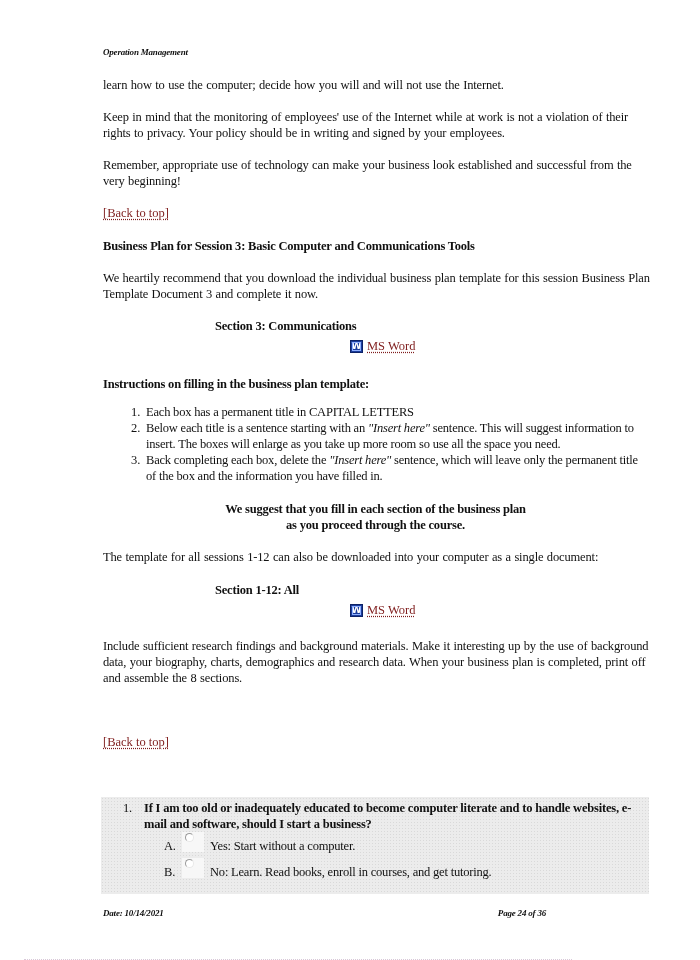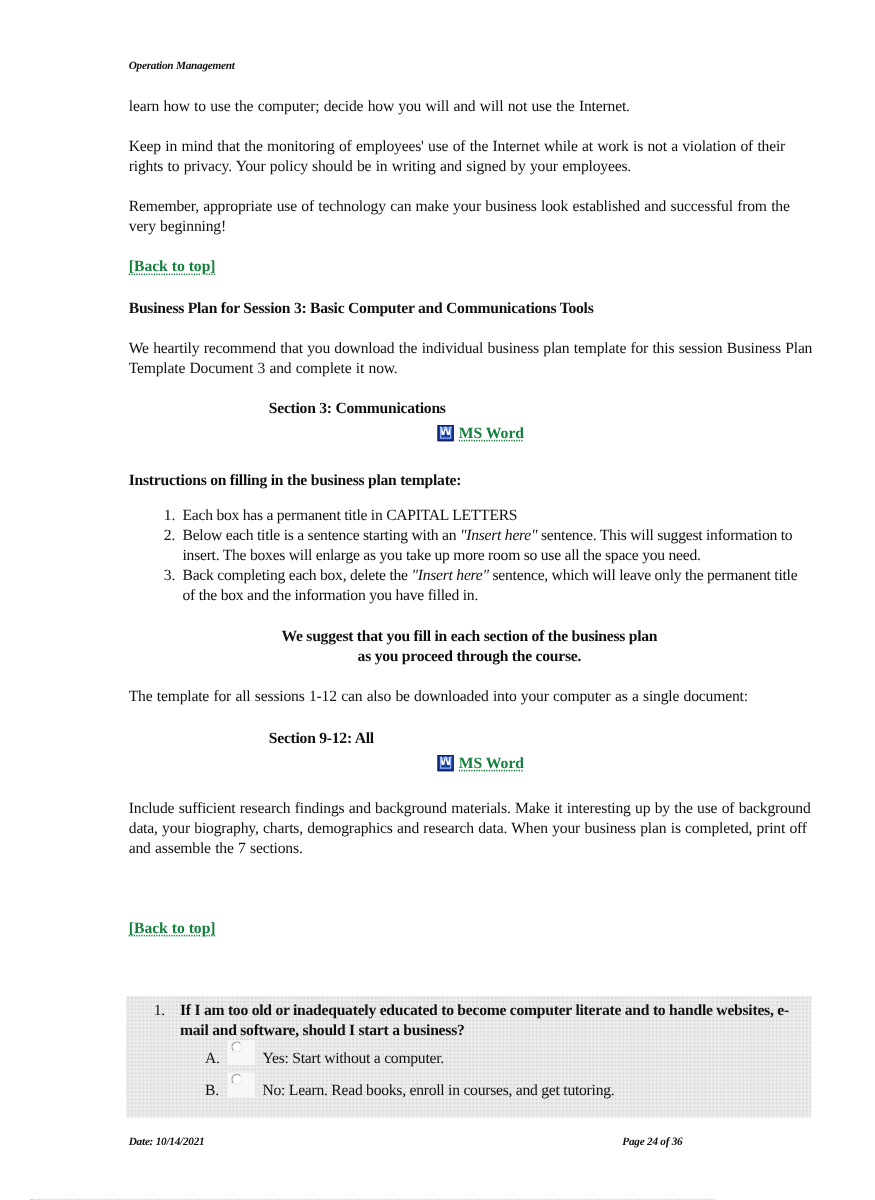--- a/index.html
+++ b/index.html
@@ -30,26 +30,25 @@
       font-weight: bold;
       letter-spacing: -0.2px;
     }
     .para {
       left: 103px;
       width: 548px;
       letter-spacing: -0.15px;
       word-spacing: 0.5px;
     }
     .link {
-      color: #15803d;
+      color: #7f1d1d;
       text-decoration: underline;
       text-decoration-style: dotted;
       text-underline-offset: 2px;
       cursor: pointer;
-      font-weight: bold;
     }
     .heading {
       left: 103px;
       font-weight: bold;
       letter-spacing: -0.2px;
     }
     .section-label {
       font-weight: bold;
       letter-spacing: -0.2px;
     }
@@ -205,27 +204,27 @@
     <li><span>Each box has a permanent title  in  CAPITAL LETTERS</span></li>
     <li><span>Below each title  is a sentence starting with  an </span><i>"Insert here"</i><span> sentence. This will  suggest information to insert.  The boxes will  enlarge as you take up  more room  so use all  the space you need.</span></li>
     <li><span>Back completing  each box,  delete the </span><i>"Insert here"</i><span> sentence, which will  leave only the permanent title  of the box and the information  you have filled  in.</span></li>
   </ol>
 
   <div class="abs center-bold" style="top:501px;">We suggest that you fill in each section of the business plan</div>
   <div class="abs center-bold" style="top:517px;">as you proceed through the course.</div>
 
   <div class="abs para" style="top:549px;">The template  for all  sessions 1-12  can also be downloaded into  your computer as a single  document:</div>
 
-  <div class="abs section-label" style="left:215px; top:582px;">Section 9-12: All</div>
+  <div class="abs section-label" style="left:215px; top:582px;">Section 1-12: All</div>
   <div class="abs word-link" style="left:350px; top:602px;">
     <span class="word-icon">W</span>
     <span class="link">MS Word</span>
   </div>
 
-  <div class="abs para" style="top:638px;">Include  sufficient research findings  and background materials.  Make it interesting up  by the use of background data, your biography,  charts, demographics  and research data. When your  business plan is completed,  print  off and assemble the 7  sections.</div>
+  <div class="abs para" style="top:638px;">Include  sufficient research findings  and background materials.  Make it interesting up  by the use of background data, your biography,  charts, demographics  and research data. When your  business plan is completed,  print  off and assemble the 8  sections.</div>
 
 
   <div class="abs" style="left:103px; top:734px;">
     <span class="link">[Back to top]</span>
   </div>
 
   <div class="abs heading" style="top:767px;margin-top:32px;">SESSION 3 Quiz: Basic Computer and  Communication Tools</div>
 
   <div class="abs quiz-box">
     <div class="quiz-q">

